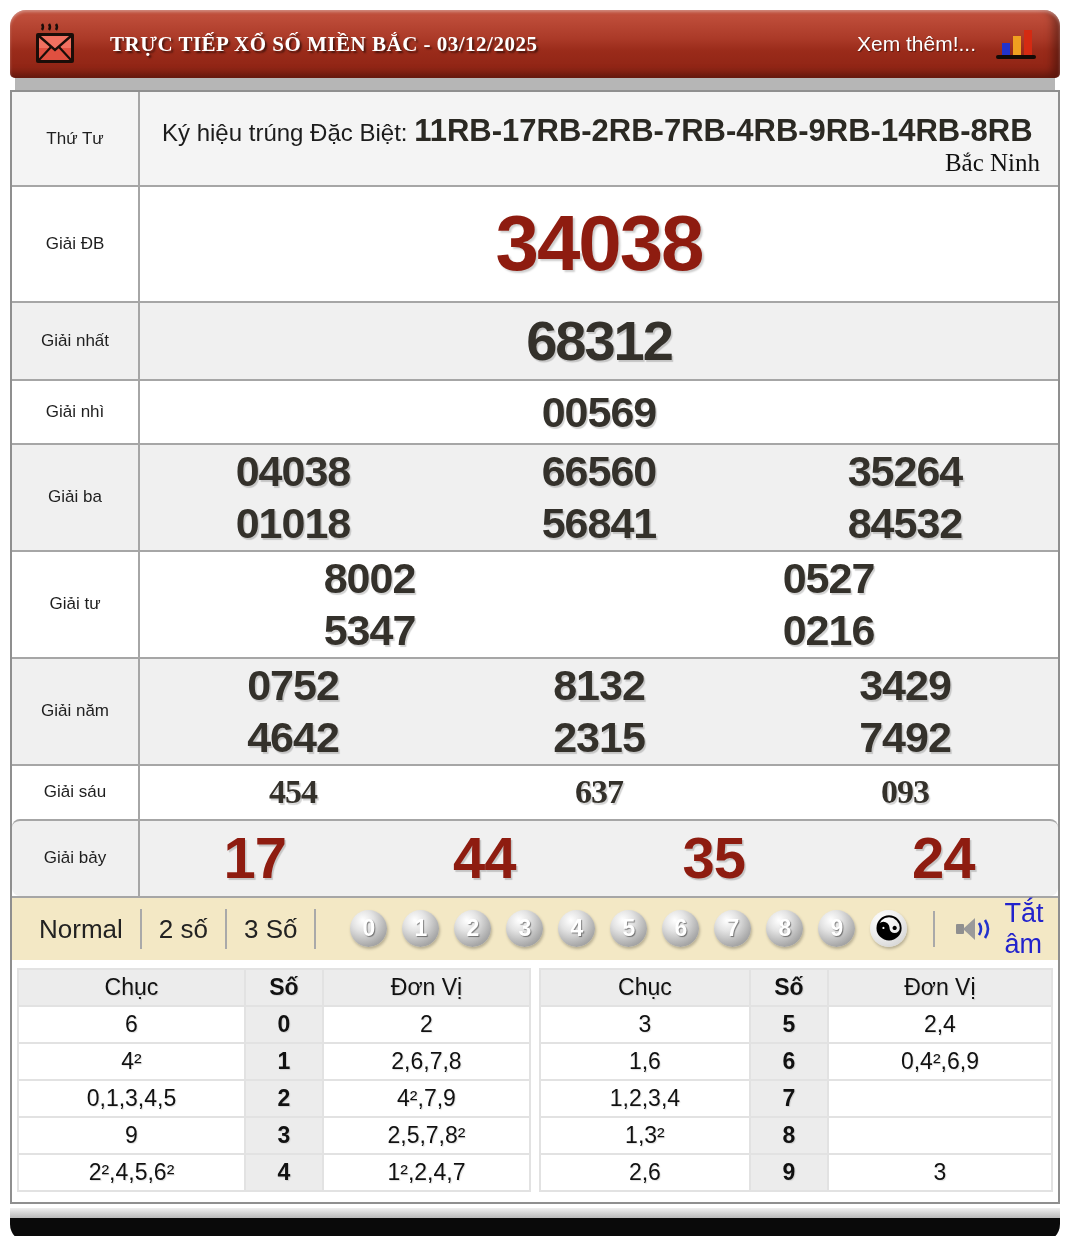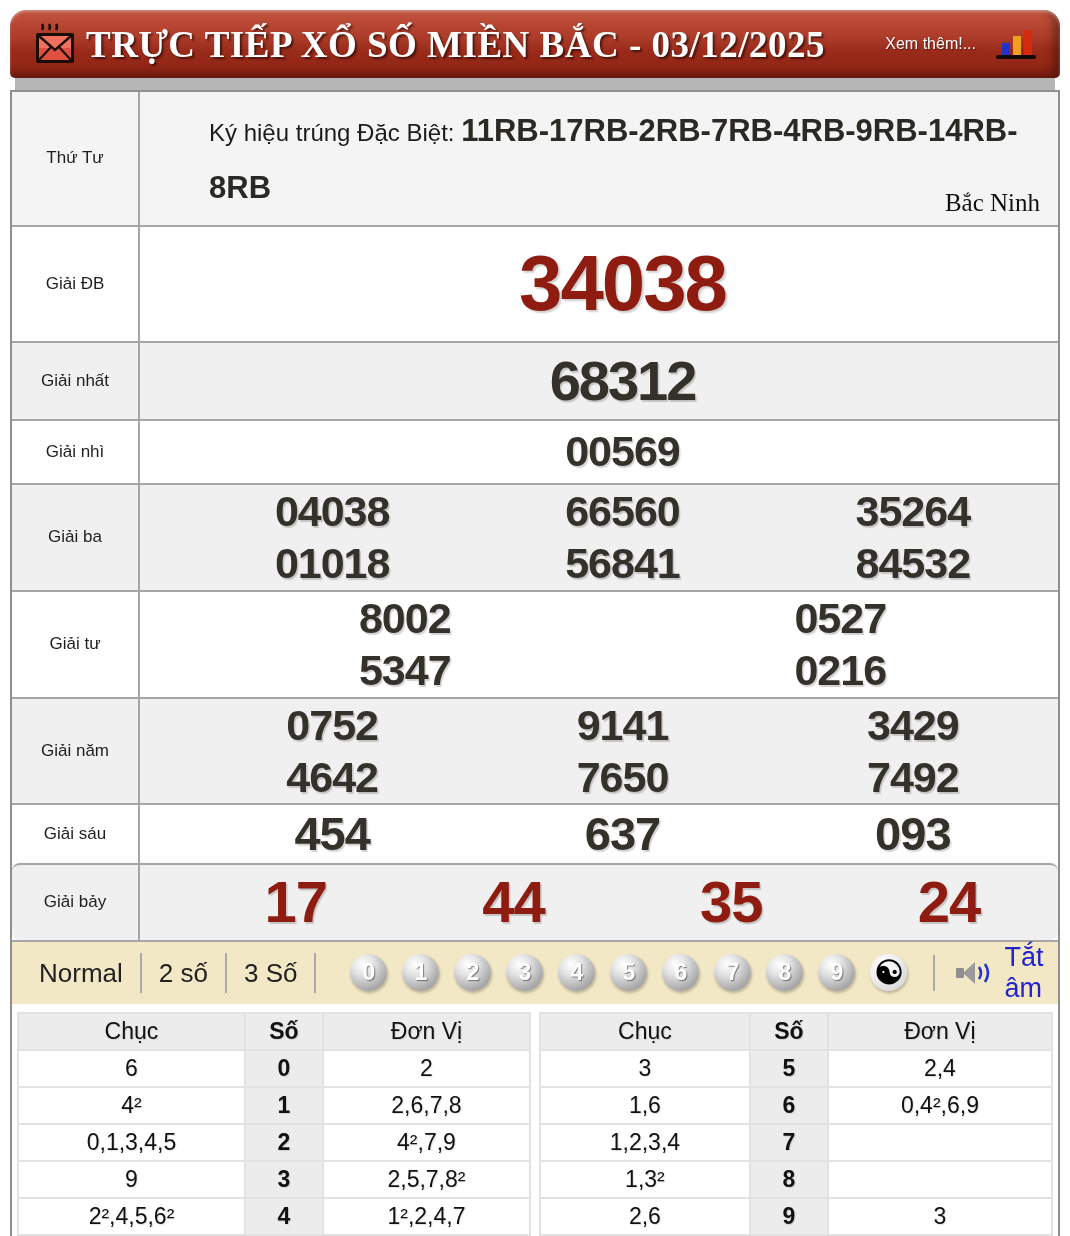--- a/index.html
+++ b/index.html
@@ -15,46 +15,46 @@
   
   .topbar {
     margin-top:10px; height:68px;
     border-radius:16px 16px 5px 5px;
     background:linear-gradient(180deg,#c4533f 0%,#ab3a28 42%,#9a2b1a 60%,#8c2213 100%);
     box-shadow: inset 0 2px 3px rgba(255,255,255,.35), inset -7px -4px 9px rgba(0,0,0,.35);
     display:flex; align-items:center; padding:0 22px;
   }
   .title {
     font-family:"Liberation Serif", serif; font-weight:bold;
-    font-size:37px; color:#fff; margin-left:8px;
+    font-size:21px; color:#fff; margin-left:32px;
     text-shadow:2px 2px 2px rgba(0,0,0,.55); letter-spacing:.5px;
     white-space:nowrap;
   }
   .spacer { flex:1; }
   .more {
-    color:#fff; font-size:16px; margin-right:18px; cursor:pointer;
+    color:#fff; font-size:21px; margin-right:18px; cursor:pointer;
     text-shadow:1px 1px 1px rgba(0,0,0,.45); text-decoration:none; white-space:nowrap;
   }
   .env-icon { display:inline-flex; }
   .chart-icon { display:inline-flex; cursor:pointer; }
 
   .graybar { height:12px; background:#b6b6b6; margin:0 5px; }
 
   
   .frame { border:2px solid #8f8f8f; }
 
   .prow { display:flex; border-top:2px solid #a6a6a6; }
   .prow:first-child { border-top:none; }
   .plabel {
     width:128px; flex:none;
     border-right:2px solid #a6a6a6;
     display:flex; align-items:center; justify-content:center;
     font-size:17px; color:#1e1e1e;
   }
-  .pvals { flex:1; display:flex; flex-direction:column; justify-content:center;margin-left:47px; }
+  .pvals { flex:1; display:flex; flex-direction:column; justify-content:center; }
   .vline { display:flex; width:100%; }
   .vline > span {
     flex:1; text-align:center; font-weight:bold; color:#34312b;
     letter-spacing:-1px; line-height:1.22;
     text-shadow:1.5px 1.5px 1px rgba(0,0,0,.18);
   }
   .bg-w { background:#fff; }
   .bg-g { background:#f0f0f0; }
   .bg-day { background:#f4f4f4; }
 
@@ -64,21 +64,21 @@
   .h-second { min-height:64px;  }
   .h-third  { min-height:102px; }
   .h-fourth { min-height:104px; }
   .h-fifth  { min-height:106px; }
   .h-sixth  { min-height:55px;  }
   .h-seventh{ min-height:77px;border-radius:8px;  }
 
   .s-db span     { font-size:78px; color:#8e1c10; letter-spacing:-2px; text-shadow:2px 2px 2px rgba(0,0,0,.2); }
   .s-first span  { font-size:56px; letter-spacing:-2px; }
   .s-mid span    { font-size:43px; }
-  .s-six span    { font-size:47px; }
+  .s-six span    { font-size:34px;font-family:Liberation Serif, serif; }
   .s-seven span  { font-size:58px; color:#8e1c10; letter-spacing:-1px; }
 
   
   .info-cell { position:relative; padding:10px 18px 8px 22px; font-size:24px; display:block; }
   .kyhieu { line-height:1.85; }
   .kyhieu b { font-size:31px; letter-spacing:0; color:#2b2923; }
   .province {
     position:absolute; right:18px; bottom:8px;
     font-family:"Liberation Serif", serif; font-size:25px; color:#111;
   }
@@ -231,26 +231,26 @@
           <span>0216</span>
         </div>
       </div>
     </div>
 
     <div class="prow bg-g h-fifth">
       <div class="plabel">Giải năm</div>
       <div class="pvals s-mid">
         <div class="vline">
           <span>0752</span>
-          <span>9141</span>
+          <span>8132</span>
           <span>3429</span>
         </div>
         <div class="vline">
           <span>4642</span>
-          <span>7650</span>
+          <span>2315</span>
           <span>7492</span>
         </div>
       </div>
     </div>
 
     <div class="prow bg-w h-sixth">
       <div class="plabel">Giải sáu</div>
       <div class="pvals s-six">
         <div class="vline">
           <span>454</span>

